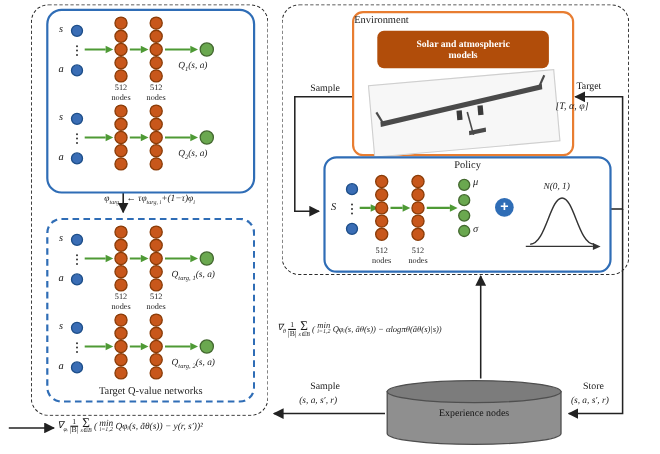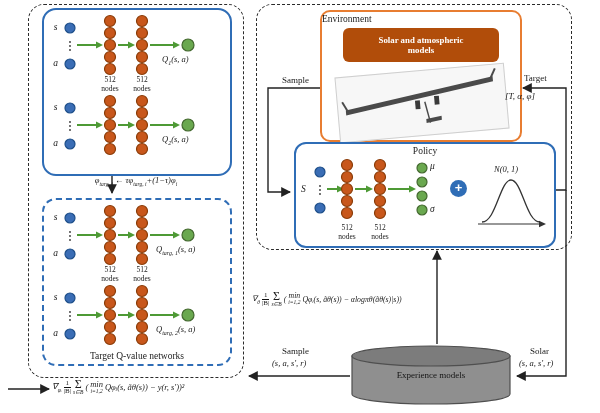--- a/index.html
+++ b/index.html
@@ -256,21 +256,21 @@
         <span class="bot">i=1,2</span>
       </span>
     <span>Qφᵢ(s, ãθ(s)) − αlogπθ(ãθ(s)|s))</span>
   </div>
 
   <div id="buffer">
     <svg viewBox="0 0 162 62" width="162" height="62">
       <path d="M2,12 L2,50 A79,10 0 0 0 160,50 L160,12 Z" fill="#8f8f8f" stroke="#4f4f4f" stroke-width="1.2"></path>
       <ellipse cx="81" cy="12" rx="79" ry="10" fill="#7c7c7c" stroke="#4f4f4f" stroke-width="1.2"></ellipse>
     </svg>
-    <div class="buffer-label">Experience models</div>
+    <div class="buffer-label">Experience nodes</div>
   </div>
 
   <span class="small-lbl" style="left:282px;top:346px">Sample</span>
   <span class="tuple" style="left:272px;top:358px">(s, a, s′, r)</span>
-  <span class="small-lbl" style="left:530px;top:346px">Solar</span>
+  <span class="small-lbl" style="left:530px;top:346px">Store</span>
   <span class="tuple" style="left:519px;top:358px">(s, a, s′, r)</span>
 
 </div>
 
 </body></html>

